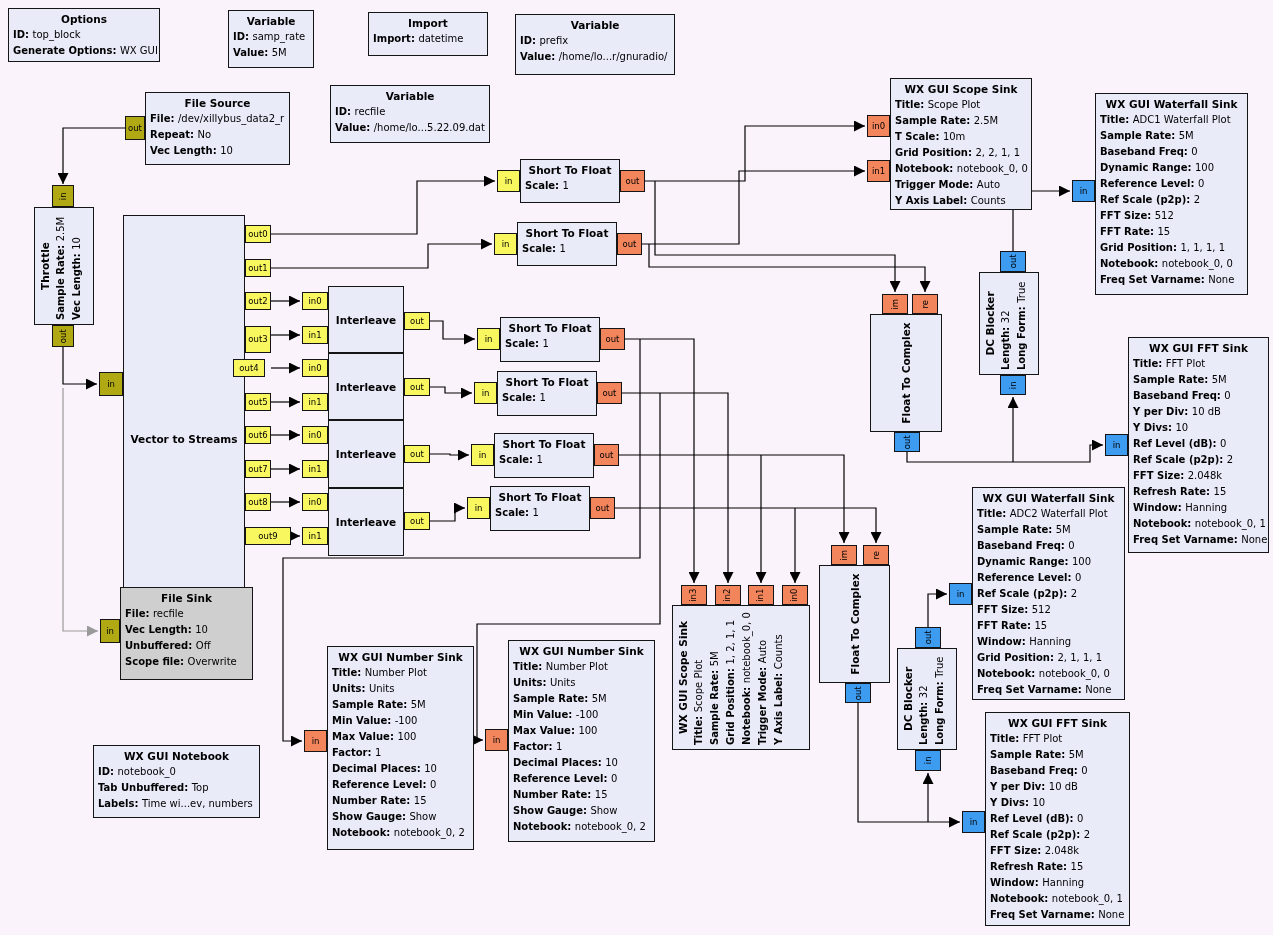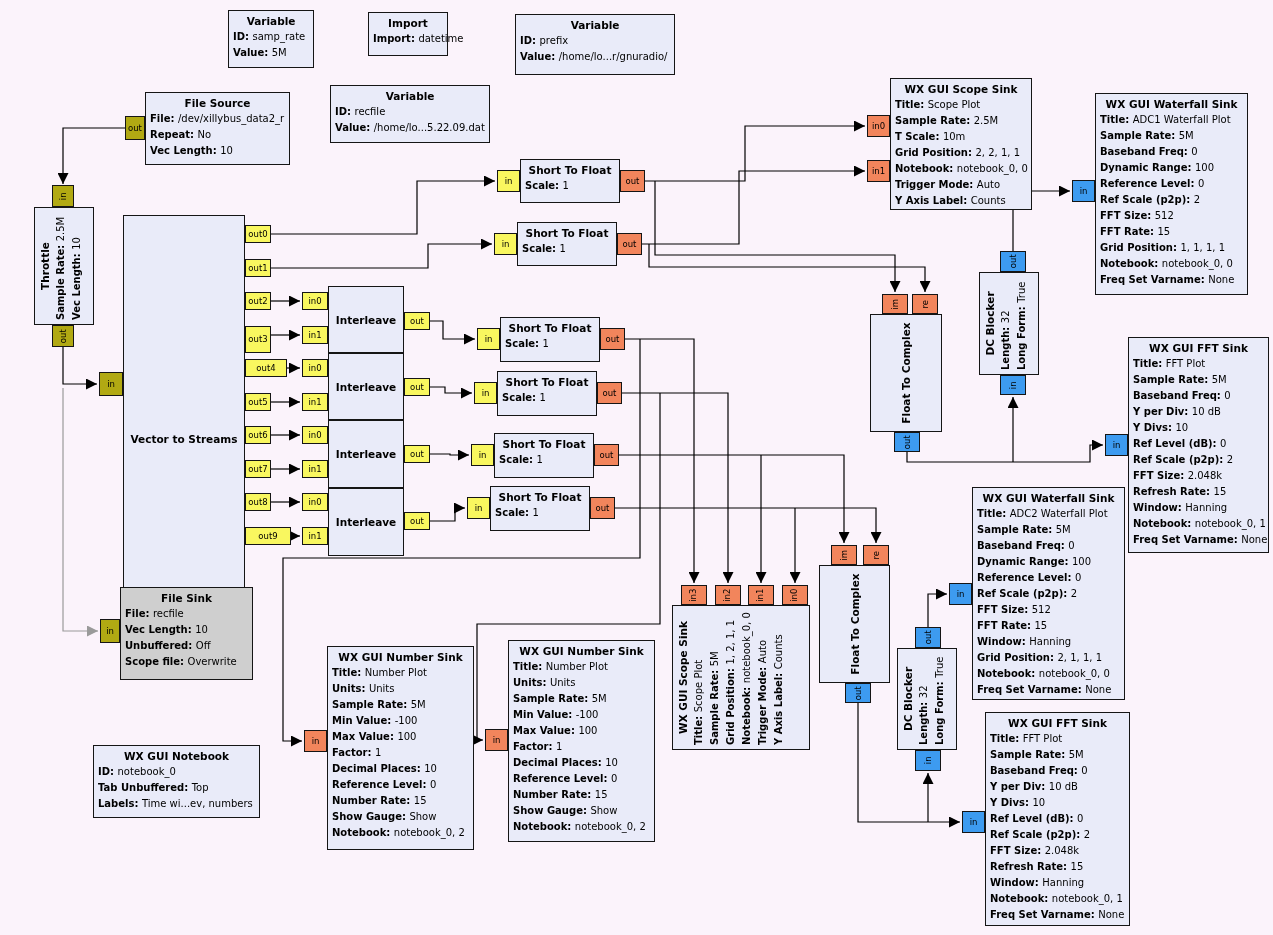--- a/index.html
+++ b/index.html
@@ -69,30 +69,37 @@
   <polyline points="660,393 660,624 477,624 477,740 483,740" marker-end="url(#arrB)"></polyline>
   <polyline points="619,455 844,455 844,543" marker-end="url(#arrB)"></polyline>
   <polyline points="761,455 761,583" marker-end="url(#arrB)"></polyline>
   <polyline points="615,508 876,508 876,543" marker-end="url(#arrB)"></polyline>
   <polyline points="795,508 795,583" marker-end="url(#arrB)"></polyline>
   <polyline points="858,703 858,822 960,822" marker-end="url(#arrB)"></polyline>
   <polyline points="928,822 928,773" marker-end="url(#arrB)"></polyline>
   <polyline points="928,627 928,594 947,594" marker-end="url(#arrB)"></polyline>
 </svg>
 
+<div class="block" style="left:8px;top:8px;width:152px;height:54px">
+  <div class="t">Options</div>
+  <div>
+        <div class="p"><b>ID: </b>top_block</div>
+        <div class="p"><b>Generate Options: </b>WX GUI</div>
+      </div>
+</div>
 
 <div class="block" style="left:228px;top:10px;width:86px;height:58px">
   <div class="t">Variable</div>
   <div>
         <div class="p"><b>ID: </b>samp_rate</div>
         <div class="p"><b>Value: </b>5M</div>
       </div>
 </div>
 
-<div class="block" style="left:368px;top:12px;width:80px;height:44px">
+<div class="block" style="left:368px;top:12px;width:120px;height:44px">
   <div class="t">Import</div>
   <div>
         <div class="p"><b>Import: </b>datetime</div>
       </div>
 </div>
 
 <div class="block" style="left:515px;top:14px;width:160px;height:61px">
   <div class="t">Variable</div>
   <div>
         <div class="p"><b>ID: </b>prefix</div>
@@ -379,21 +386,21 @@
     </div>
 <div class="port pol vert" style="left:52px;top:325px;width:22px;height:22px">
       <span>out</span>
     </div>
 
 <div class="port pol" style="left:99px;top:372px;width:24px;height:24px">in</div>
 <div class="port py" style="left:245px;top:225px;width:26px;height:18px">out0</div>
 <div class="port py" style="left:245px;top:259px;width:26px;height:18px">out1</div>
 <div class="port py" style="left:245px;top:292px;width:26px;height:18px">out2</div>
 <div class="port py" style="left:245px;top:326px;width:26px;height:27px">out3</div>
-<div class="port py" style="left:245px;top:359px;width:42px;height:18px">out4</div>
+<div class="port py" style="left:233px;top:359px;width:32px;height:18px">out4</div>
 <div class="port py" style="left:245px;top:393px;width:26px;height:18px">out5</div>
 <div class="port py" style="left:245px;top:426px;width:26px;height:18px">out6</div>
 <div class="port py" style="left:245px;top:460px;width:26px;height:18px">out7</div>
 <div class="port py" style="left:245px;top:493px;width:26px;height:18px">out8</div>
 <div class="port py" style="left:245px;top:527px;width:46px;height:18px">out9</div>
 
 <div class="port py" style="left:302px;top:292px;width:26px;height:18px">in0</div>
 <div class="port py" style="left:302px;top:326px;width:26px;height:18px">in1</div>
 <div class="port py" style="left:404px;top:312px;width:26px;height:18px">out</div>
 <div class="port py" style="left:302px;top:359px;width:26px;height:18px">in0</div>

